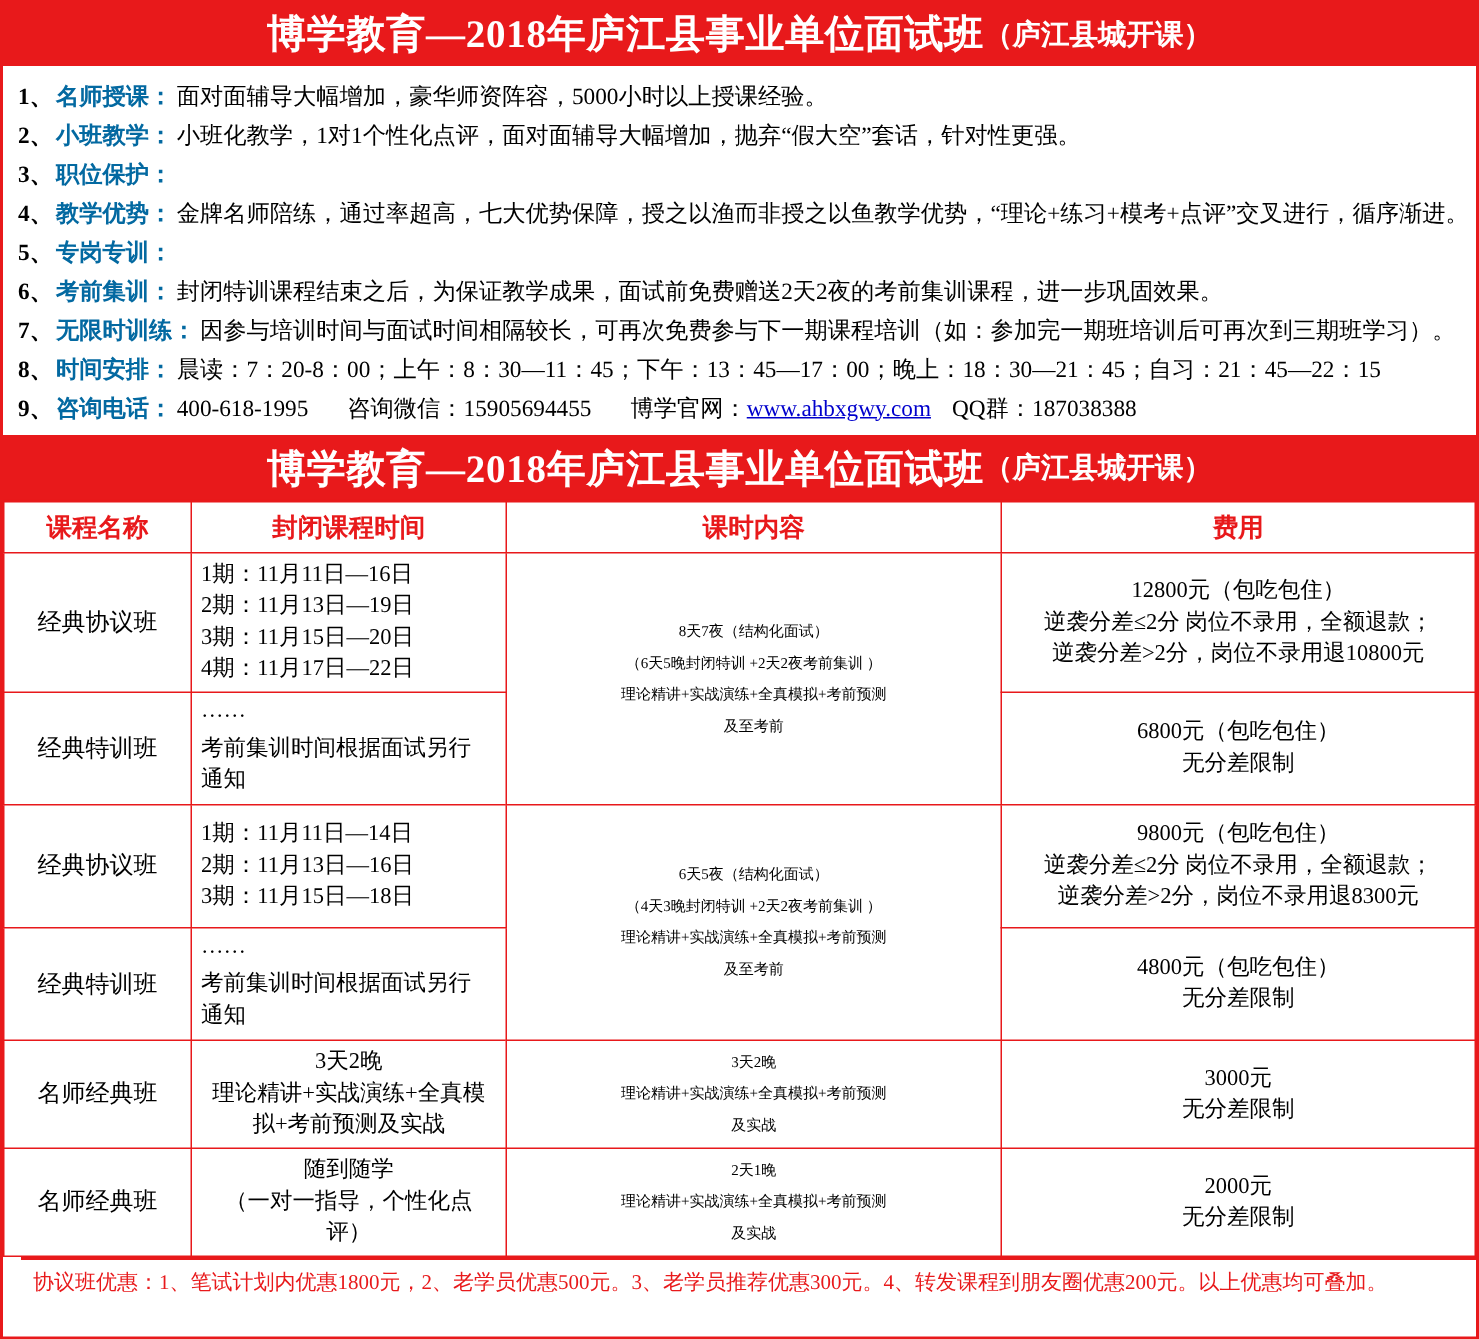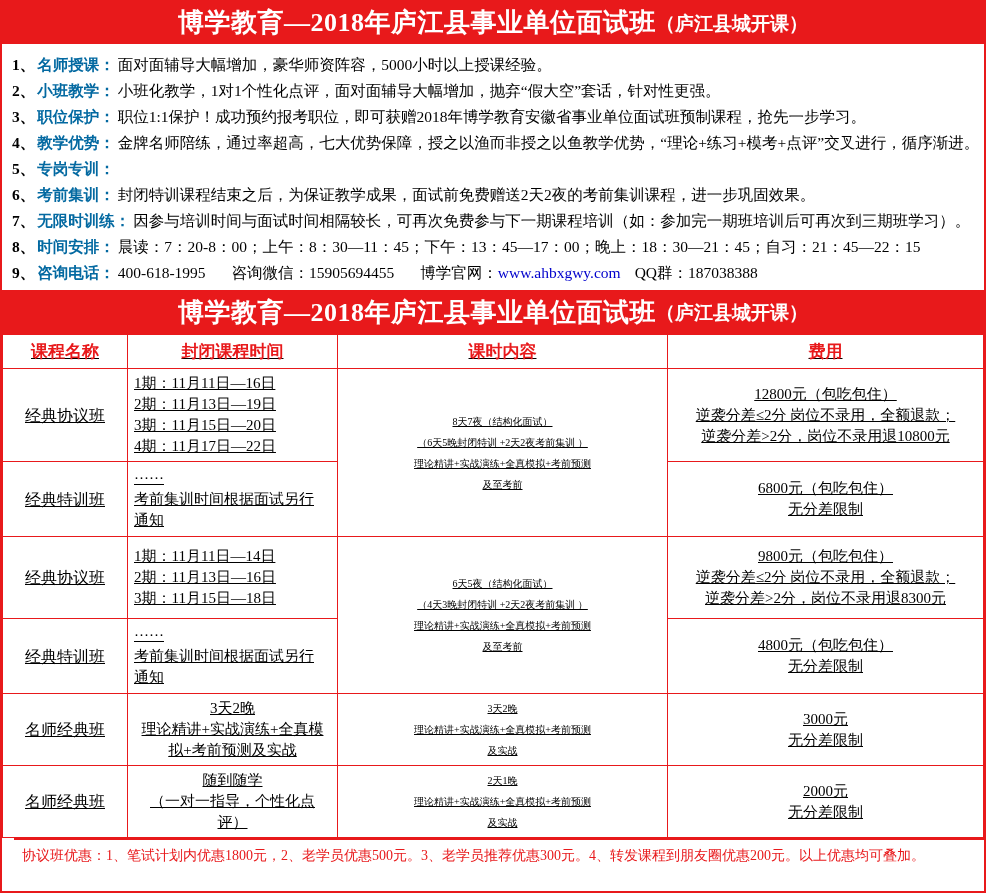--- a/index.html
+++ b/index.html
@@ -60,42 +60,41 @@
     margin-right: 2px;
   }
   .feat-label {
     font-weight: bold;
     color: #0369a1;
     margin-right: 3px;
   }
   .feat-text {
     color: #000;
   }
-  .feat-link { color: #0000cc; }
+  .feat-link { color: #0000cc; text-decoration: underline; }
   .feat-gap { display: inline-block; width: 26px; }
   .feat-gap-sm { display: inline-block; width: 14px; }
 
   
   .banner2 {
     background: #e8191b;
     height: 42px;
     display: flex;
     align-items: center;
     justify-content: center;
     color: #ffffff;
     border-bottom: 1px solid #e8191b;
   }
 
   
   table.course {
     width: 100%;
     border-collapse: collapse;
     table-layout: fixed;
     font-size: 15px;
-    text-decoration: underline;
   }
   table.course th, table.course td {
     border: 1px solid #e8191b;
     padding: 4px 6px;
     vertical-align: middle;
     line-height: 21px;
   }
   table.course th {
     color: #e8191b;
     font-weight: bold;
@@ -144,21 +143,20 @@
       <span class="feat-text">面对面辅导大幅增加，豪华师资阵容，5000小时以上授课经验。</span>
     </div>
     <div class="feat-row">
       <span class="feat-num">2、</span>
       <span class="feat-label">小班教学：</span>
       <span class="feat-text">小班化教学，1对1个性化点评，面对面辅导大幅增加，抛弃“假大空”套话，针对性更强。</span>
     </div>
     <div class="feat-row">
       <span class="feat-num">3、</span>
       <span class="feat-label">职位保护：</span>
-      <span class="feat-text">职位1:1保护！成功预约报考职位，即可获赠2018年博学教育安徽省事业单位面试班预制课程，抢先一步学习。</span>
     </div>
     <div class="feat-row">
       <span class="feat-num">4、</span>
       <span class="feat-label">教学优势：</span>
       <span class="feat-text">金牌名师陪练，通过率超高，七大优势保障，授之以渔而非授之以鱼教学优势，“理论+练习+模考+点评”交叉进行，循序渐进。</span>
     </div>
     <div class="feat-row">
       <span class="feat-num">5、</span>
       <span class="feat-label">专岗专训：</span>
     </div>

